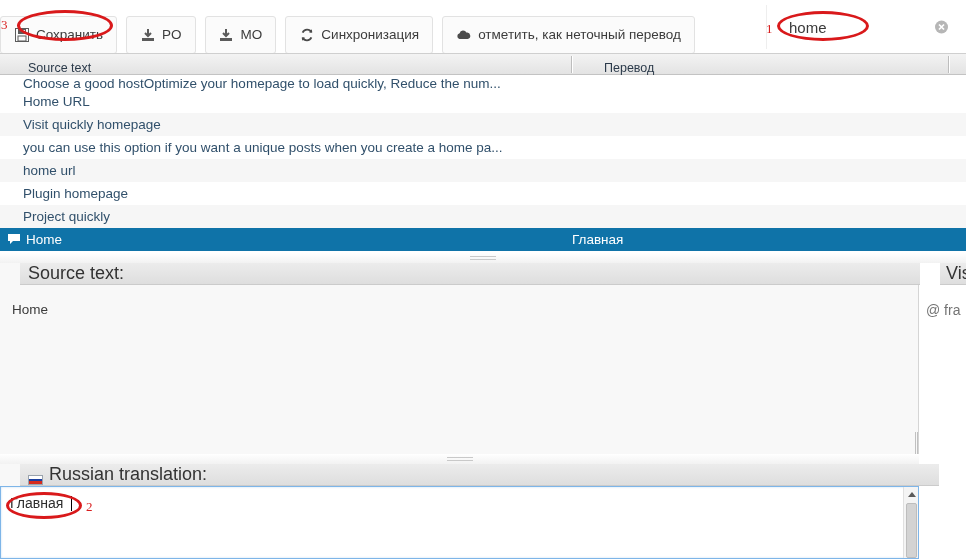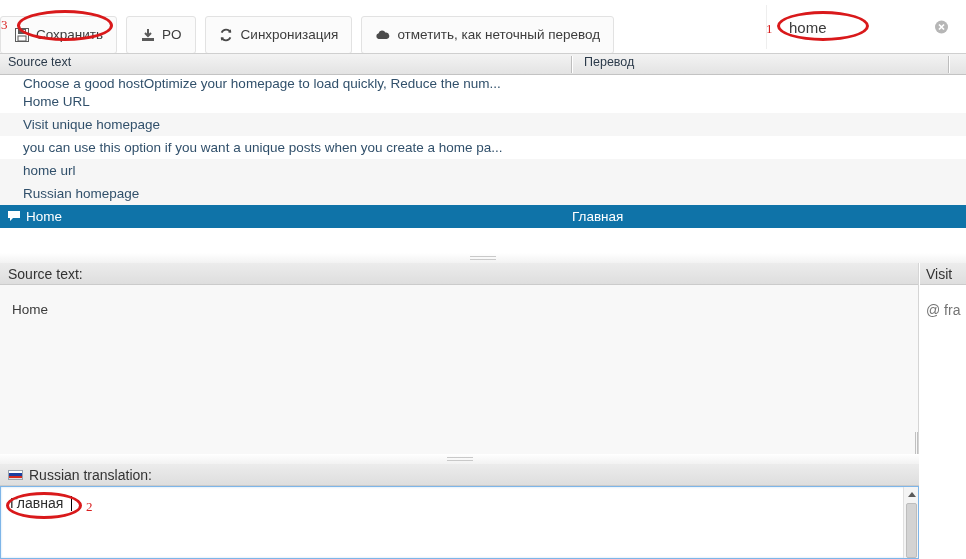--- a/index.html
+++ b/index.html
@@ -72,21 +72,21 @@
   }
 
   
   .tbl-head {
     position: absolute; left: 0; top: 53px; width: 966px; height: 22px;
     background: linear-gradient(#f3f3f3, #e3e3e3);
     border-top: 1px solid #cfcfcf;
     border-bottom: 1px solid #c3c3c3;
     font-size: 12.5px; color: #2b3a4a;
   }
-  .th { position: absolute; top: 1px; }
+  .th { position: absolute; top: 7px; margin-left: 20px; }
   .th-src { left: 8px; }
   .th-trn { left: 584px; }
   .col-div {
     position: absolute; top: 2px; width: 2px; height: 17px;
     border-left: 1px solid #bdbdbd; border-right: 1px solid #ffffff;
   }
 
   
   .rows {
     position: absolute; left: 0; top: 75px; width: 966px; height: 178px;
@@ -126,23 +126,24 @@
   
   .panel-src {
     position: absolute; left: 0; top: 263px; width: 919px; height: 195px;
     background: #f8f8f8;
     border-right: 1px solid #d5d5d5;
   }
   .panel-head {
     height: 22px; width: 100%;
     background: linear-gradient(#ececec, #dedede);
     border-bottom: 1px solid #cbcbcb;
-    font-size: 14px; color: #333333;
-    display: flex; align-items: center; padding-left: 8px;
+    font-size: 18px; color: #333333;
+    display: flex; align-items: flex-end; padding-left: 8px;
     gap: 6px;
+    margin-left: 20px;
   }
   .panel-body {
     font-size: 13.5px; color: #3b3b3b;
     padding: 17px 0 0 12px;
   }
 
   
   .panel-comments {
     position: absolute; left: 920px; top: 263px; width: 46px; height: 296px;
     background: #ffffff;
@@ -226,20 +227,29 @@
     <div class="tb-btn">
       <span class="ic">
         <svg width="14" height="14" viewBox="0 0 14 14">
           <path d="M7 1 L7 7 M4 5 L7 8 L10 5" stroke="#5b5b5b" stroke-width="2" fill="none"></path>
           <rect x="1" y="10" width="12" height="3" fill="#5b5b5b"></rect>
         </svg>
       </span>
       <span>PO</span>
     </div>
 
+    <div class="tb-btn">
+      <span class="ic">
+        <svg width="14" height="14" viewBox="0 0 14 14">
+          <path d="M7 1 L7 7 M4 5 L7 8 L10 5" stroke="#5b5b5b" stroke-width="2" fill="none"></path>
+          <rect x="1" y="10" width="12" height="3" fill="#5b5b5b"></rect>
+        </svg>
+      </span>
+      <span>MO</span>
+    </div>
 
     <div class="tb-btn">
       <span class="ic">
         <svg width="14" height="14" viewBox="0 0 14 14">
           <path d="M11.5 4.2 A5 5 0 0 0 2.6 4.6" stroke="#4a4a4a" stroke-width="1.8" fill="none"></path>
           <path d="M2.5 9.8 A5 5 0 0 0 11.4 9.4" stroke="#4a4a4a" stroke-width="1.8" fill="none"></path>
           <path d="M11.8 1.2 L12.2 4.8 L8.8 4.2 Z" fill="#4a4a4a"></path>
           <path d="M2.2 12.8 L1.8 9.2 L5.2 9.8 Z" fill="#4a4a4a"></path>
         </svg>
       </span>
@@ -286,37 +296,41 @@
       <span class="src">Choose a good hostOptimize your homepage to load quickly, Reduce the num...</span>
       <span class="trn"></span>
     </div>
 
     <div class="row">
       <span class="src">Home URL</span>
       <span class="trn"></span>
     </div>
 
     <div class="row alt">
-      <span class="src">Visit unique homepage</span>
+      <span class="src">Visit quickly homepage</span>
       <span class="trn"></span>
     </div>
 
     <div class="row">
       <span class="src">you can use this option if you want a unique posts when you create a home pa...</span>
       <span class="trn"></span>
     </div>
 
     <div class="row alt">
       <span class="src">home url</span>
       <span class="trn"></span>
     </div>
 
+    <div class="row">
+      <span class="src">Plugin homepage</span>
+      <span class="trn"></span>
+    </div>
 
     <div class="row alt">
-      <span class="src">Russian homepage</span>
+      <span class="src">Project quickly</span>
       <span class="trn"></span>
     </div>
 
     <div class="row selected">
       <span class="bubble-icon">
         <svg width="14" height="12" viewBox="0 0 14 12">
           <path d="M1 1 h12 v7 h-7 l-3 3 v-3 h-2 z" fill="#ffffff"></path>
         </svg>
       </span>
       <span class="src">Home</span>

